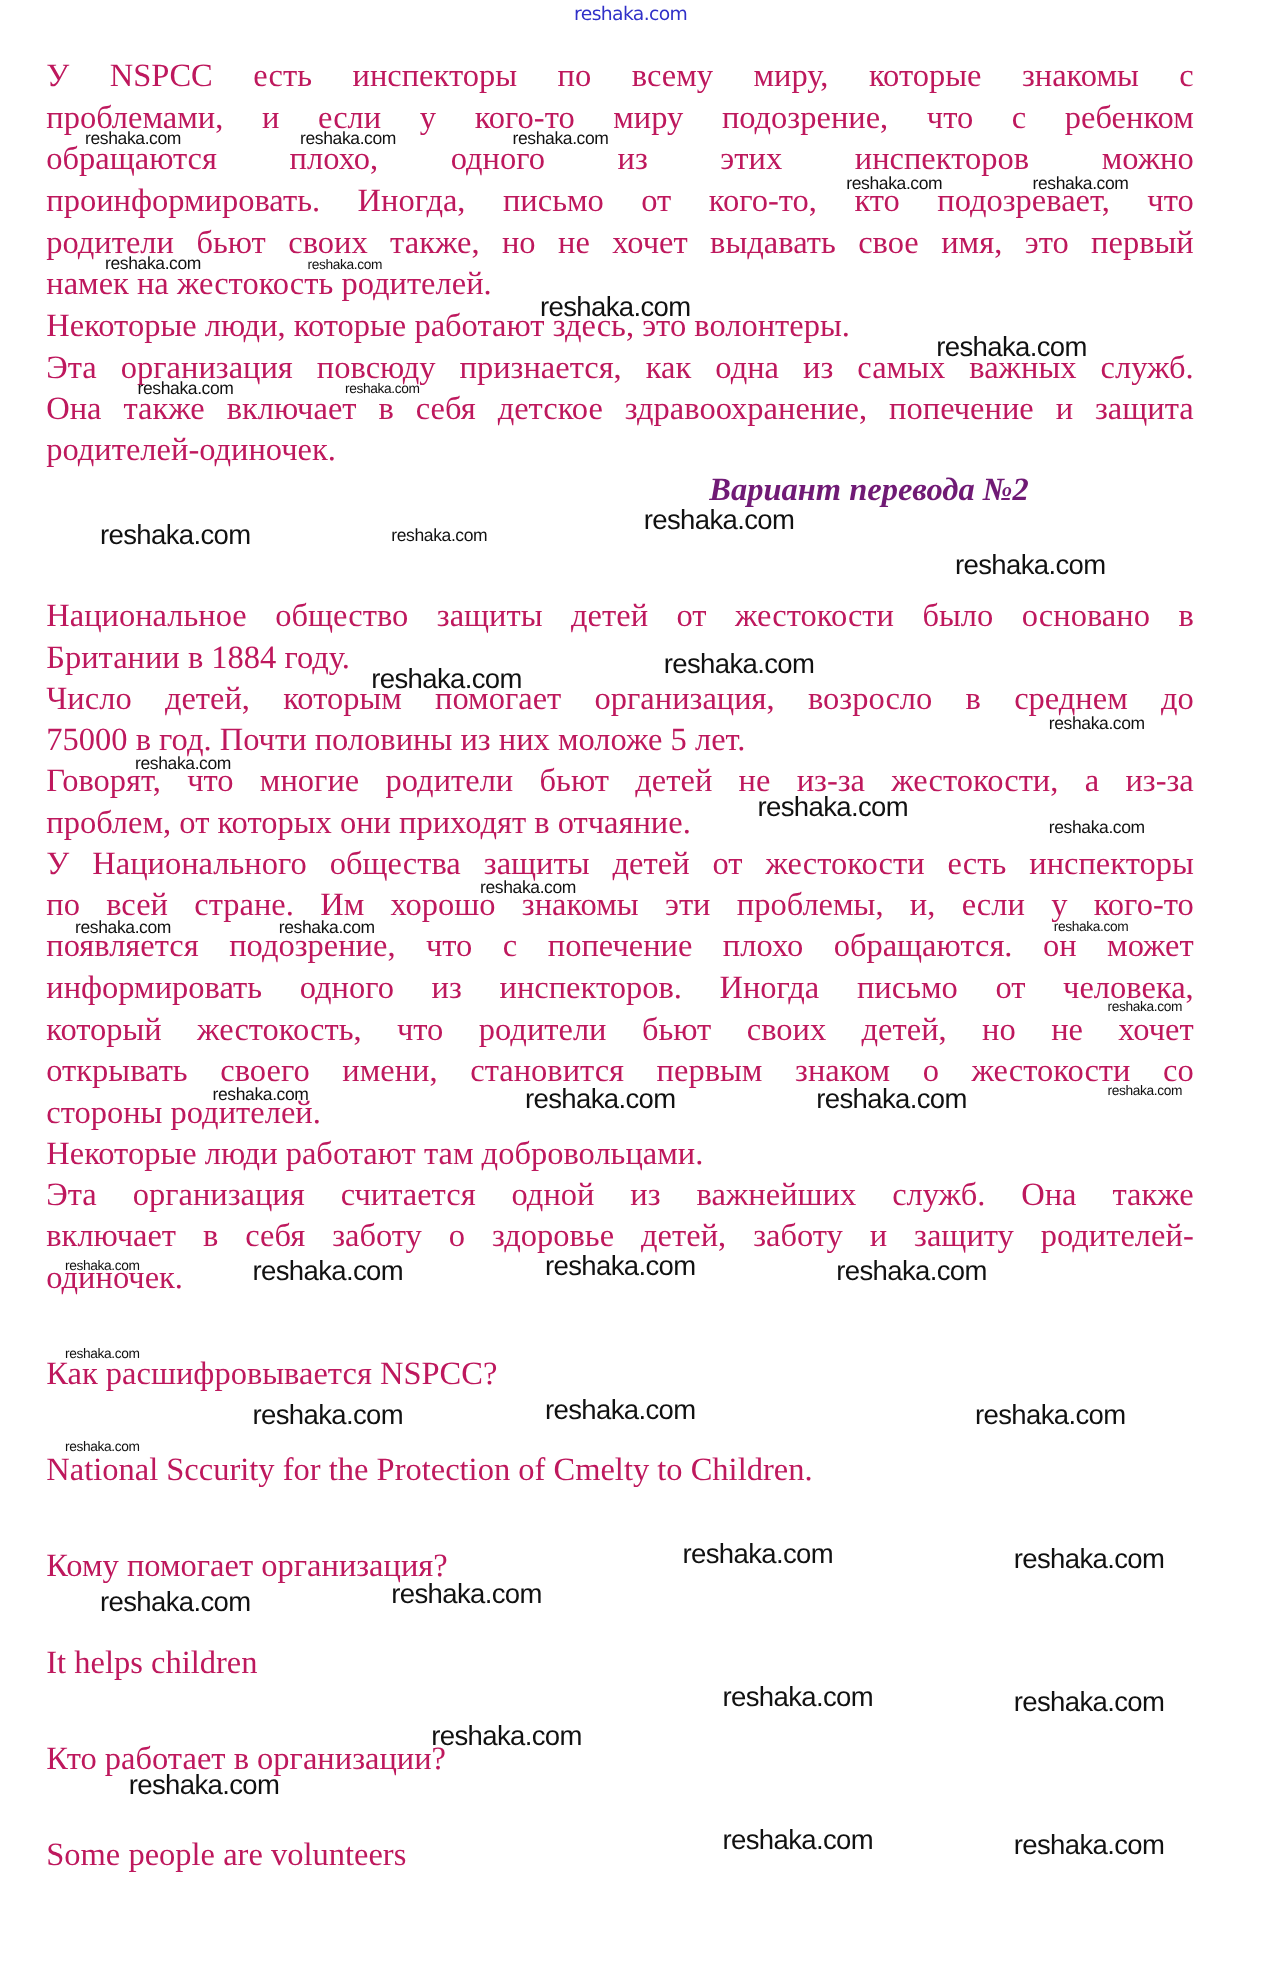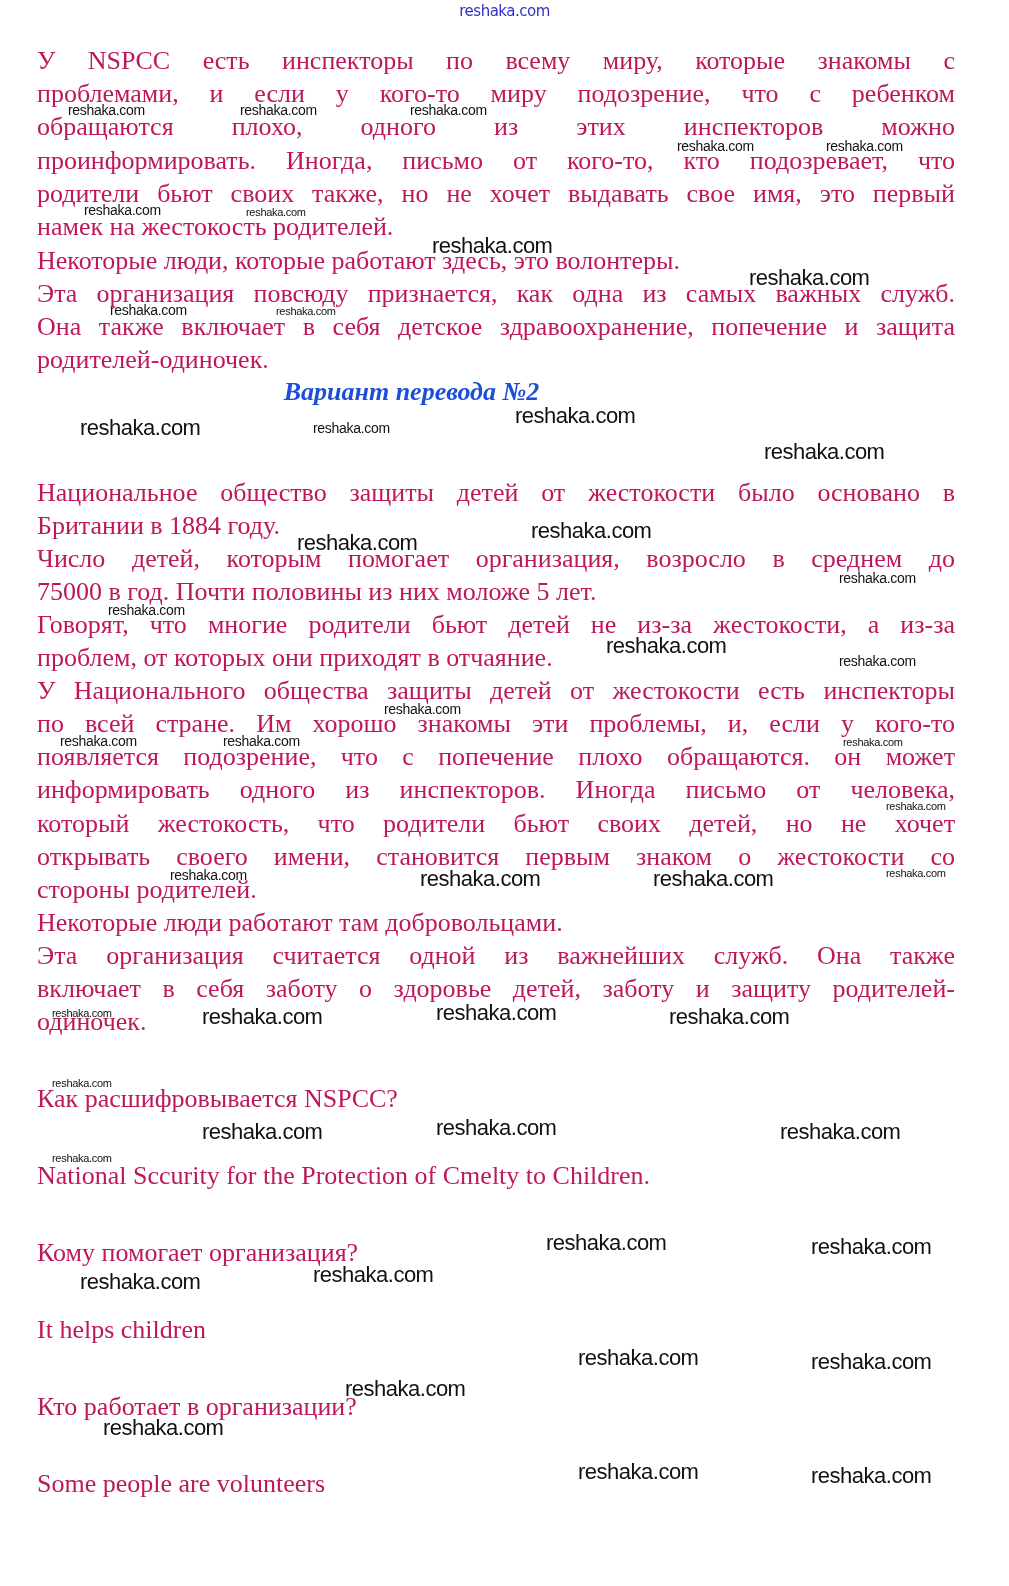--- a/index.html
+++ b/index.html
@@ -4,22 +4,22 @@
   <style>
     html, body { margin: 0; padding: 0; background: #ffffff; }
     body { width: 1009px; height: 1586px; position: relative; overflow: hidden; }
     .page { position: absolute; left: 0; top: 0; width: 1009px; height: 1586px; }
     .site-header { position: absolute; top: 2px; left: 0; width: 1009px; text-align: center;
       font-family: "DejaVu Sans", sans-serif; font-size: 15px; color: #3030c8; letter-spacing: -0.5px; }
     .line { position: absolute; left: 37px; width: 918px;
       font-family: "Liberation Serif", serif; font-size: 26px; color: #be185d;
       line-height: 33px; white-space: nowrap; }
     .justify { text-align: justify; text-align-last: justify; }
-    .heading { position: absolute; left: 0; width: 823px; text-align: center;
-      font-family: "Liberation Serif", serif; font-size: 26px; font-weight: bold; font-style: italic; color: #1d4ed8; }
+    .heading { position: absolute; left: 0; width: 823px; text-align: right;
+      font-family: "Liberation Serif", serif; font-size: 26px; font-weight: bold; font-style: italic; color: #701a75; }
     .wm { position: absolute; font-family: "Liberation Sans", sans-serif; color: #111; white-space: nowrap; }
     .wm.big { font-size: 22px; letter-spacing: -0.5px; }
     .wm.small { font-size: 14px; letter-spacing: -0.3px; }
     .wm.tiny { font-size: 11px; letter-spacing: -0.3px; }
   </style>
 </head>
 <body>
 
 <div class="page">
   <div class="site-header">reshaka.com</div>

